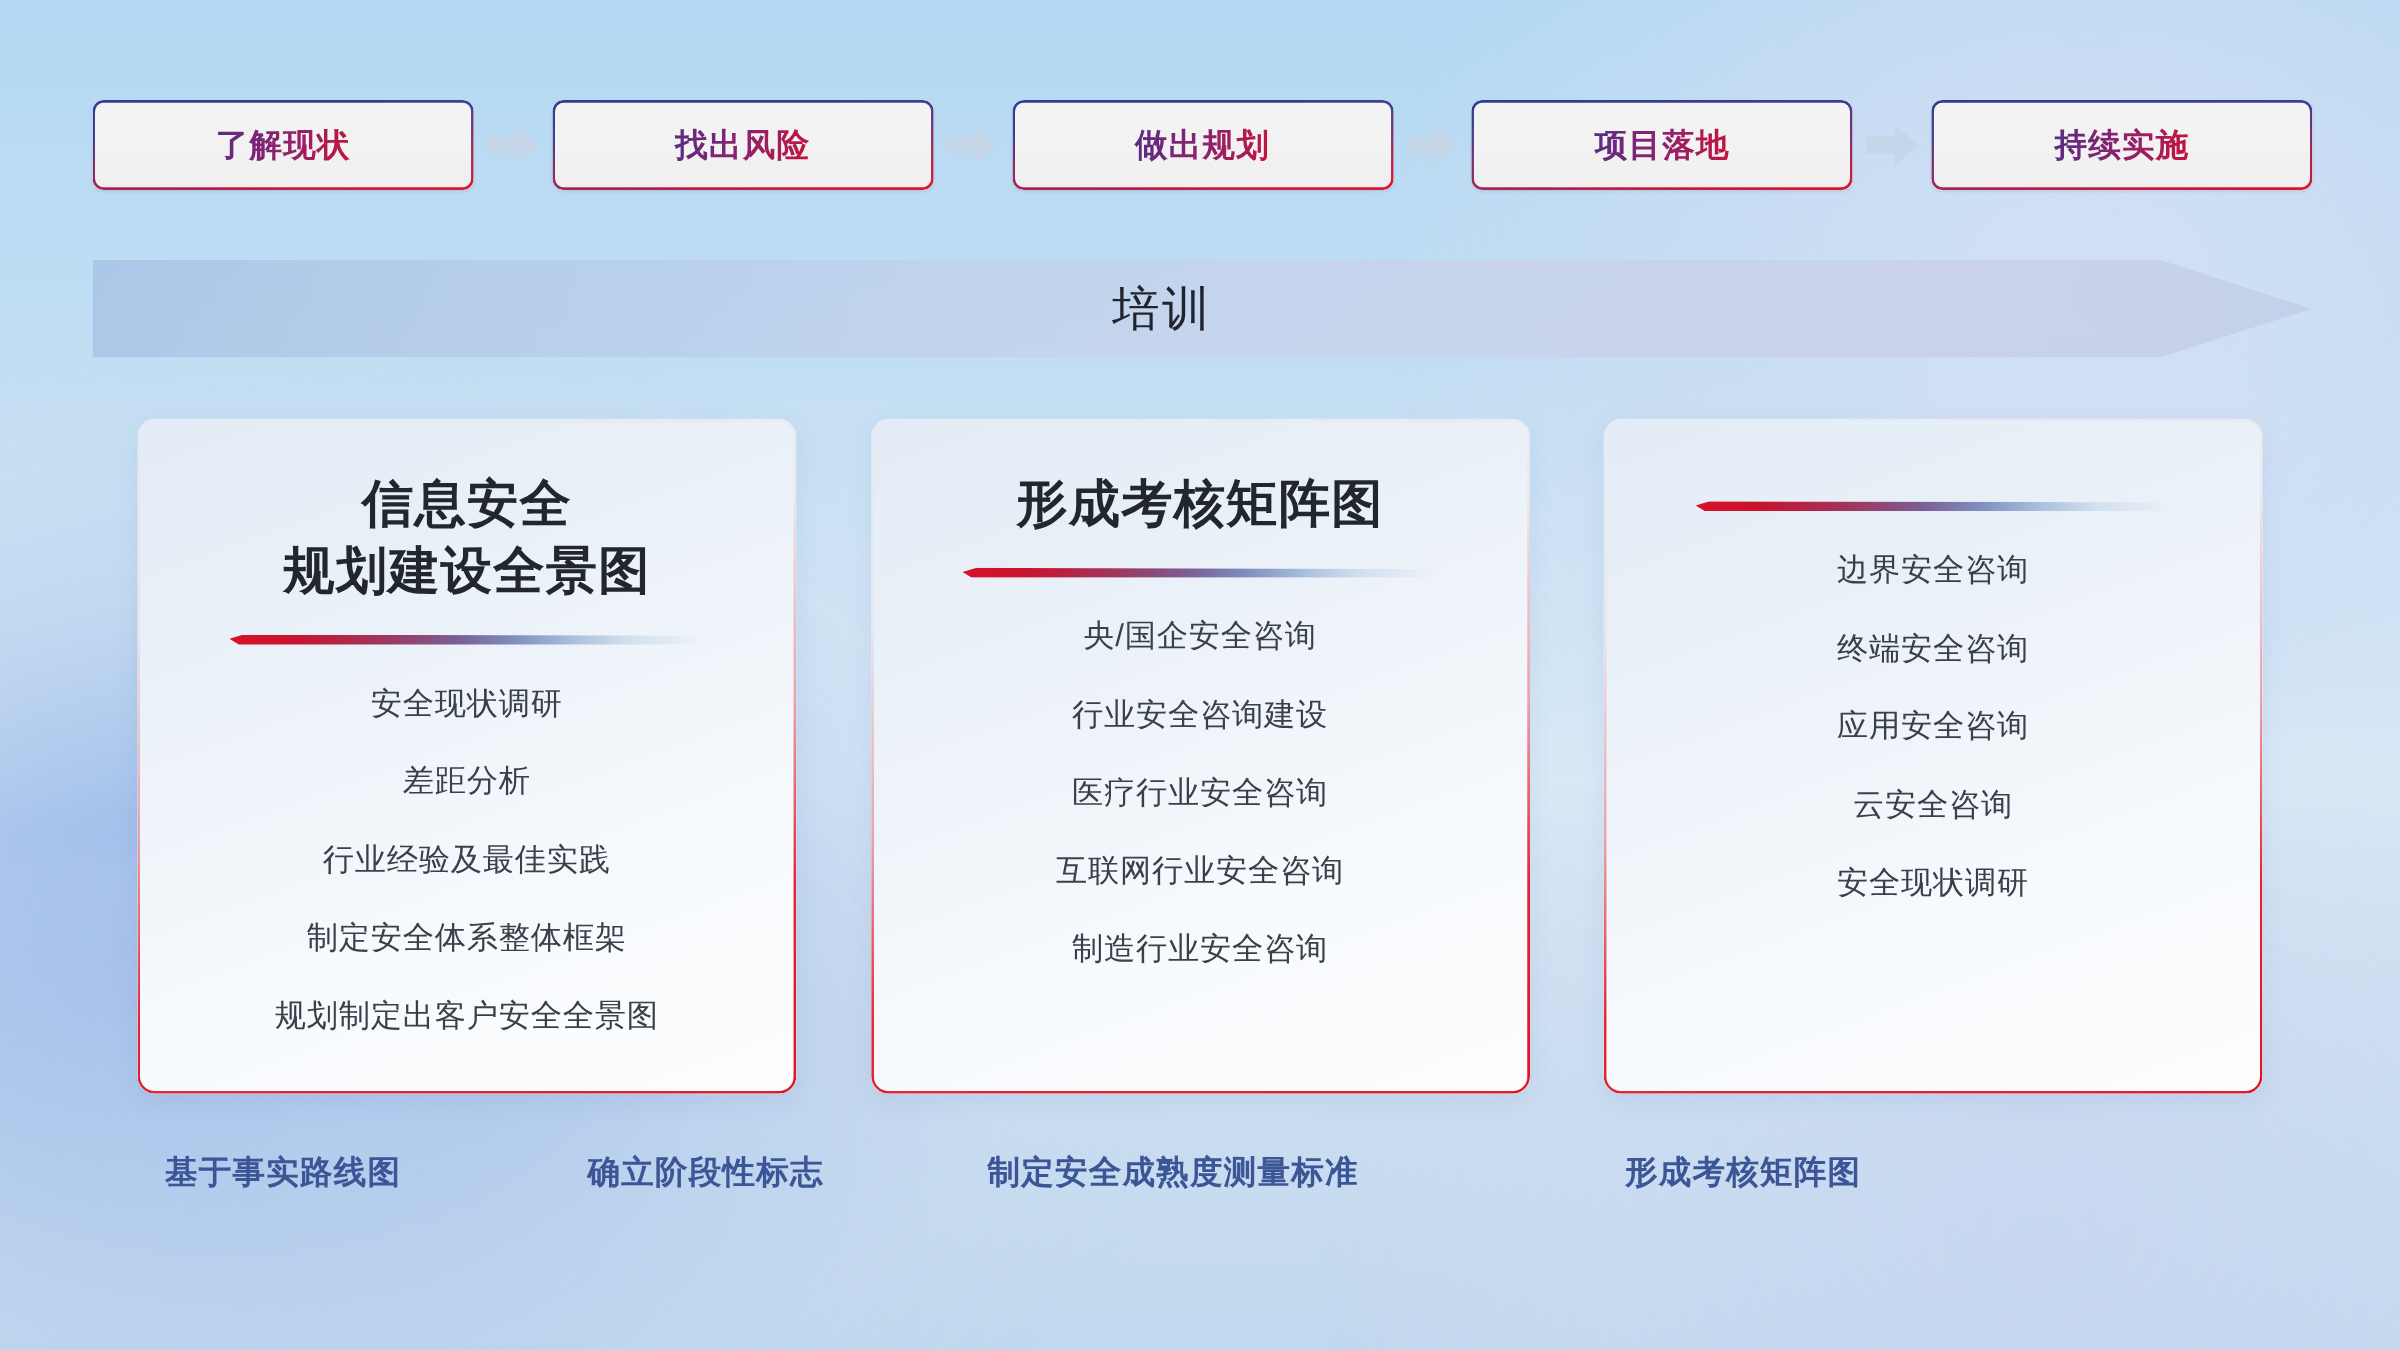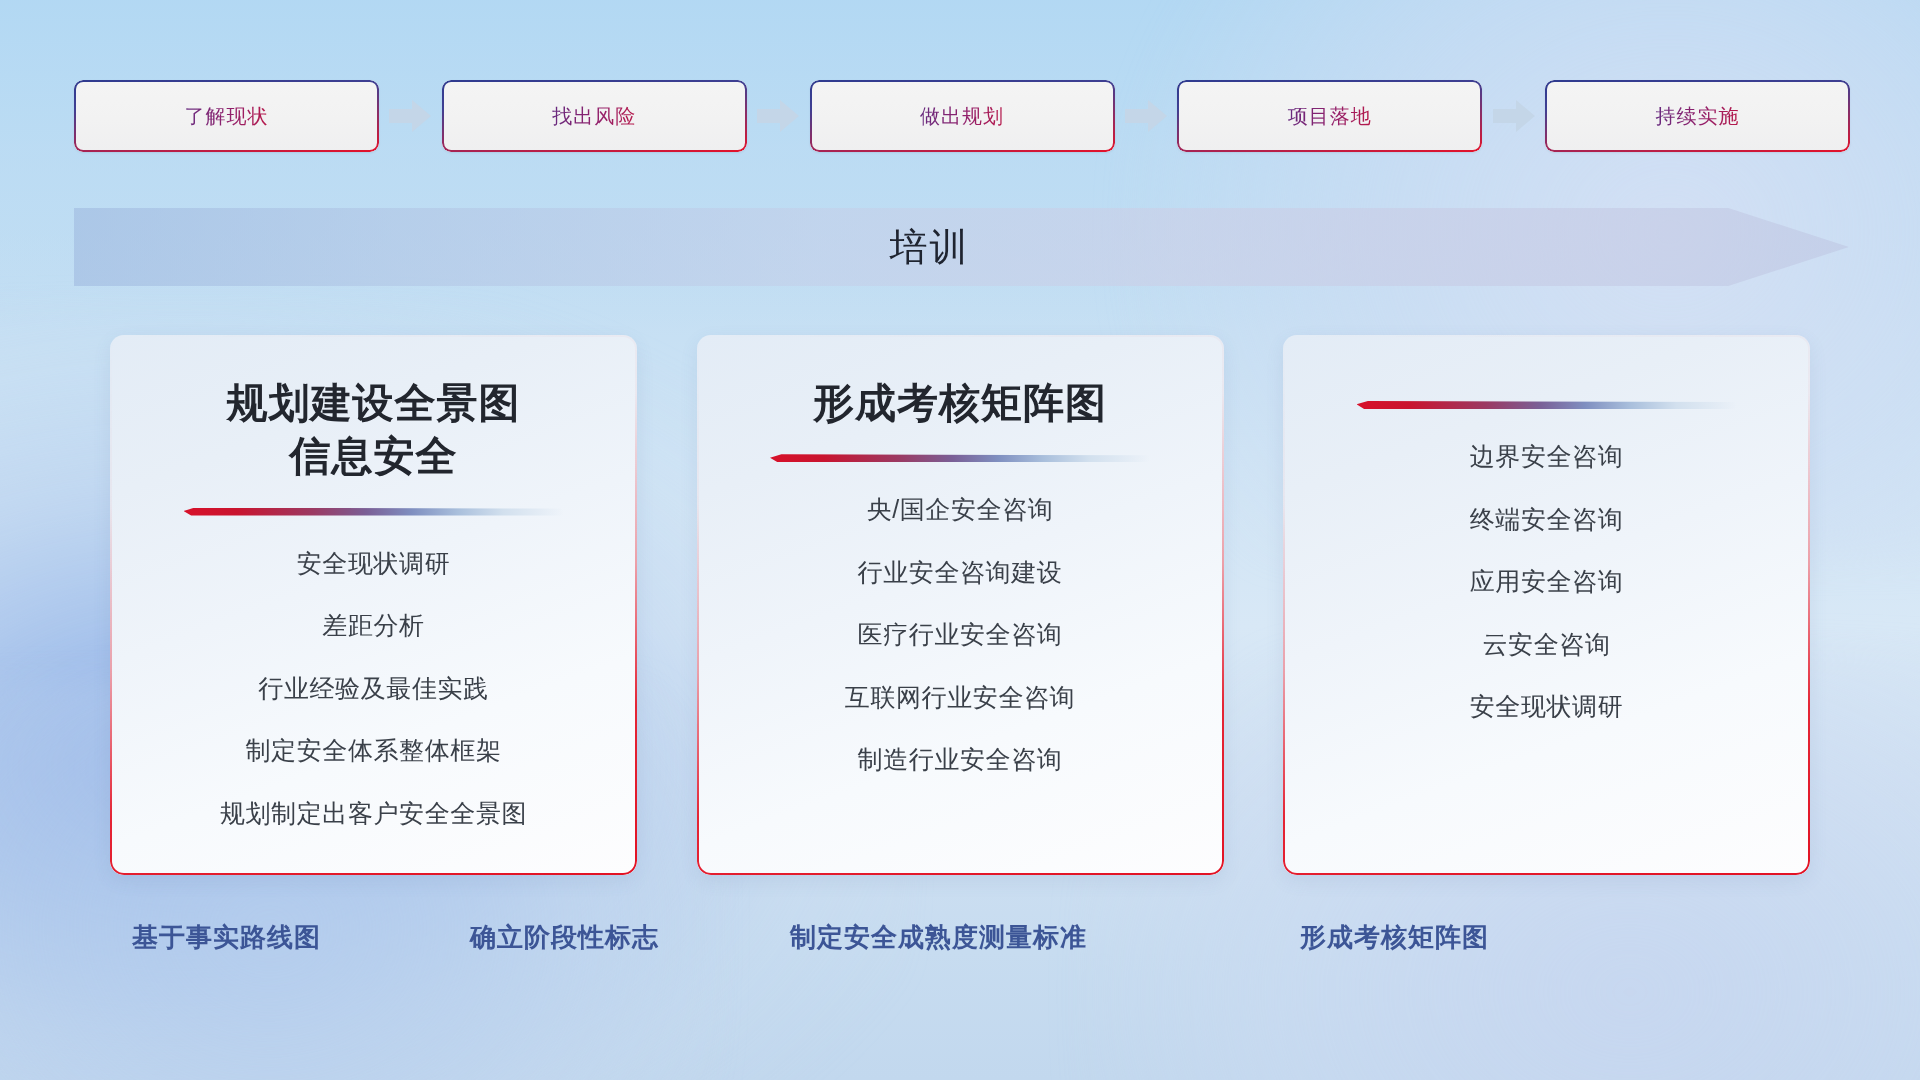--- a/index.html
+++ b/index.html
@@ -124,22 +124,22 @@
     -webkit-mask-composite: xor;
             mask-composite: exclude;
     pointer-events: none;
   }
   .flow-label {
     position: absolute;
     inset: 0;
     display: flex;
     align-items: center;
     justify-content: center;
-    font-size: 20px;
-    font-weight: 400;
+    font-size: 26px;
+    font-weight: 700;
     letter-spacing: 1px;
     background: linear-gradient(95deg, #2b3592 0%, #48308c 26%, #94206a 52%, #d6102b 74%, #e4101f 100%);
     -webkit-background-clip: text;
             background-clip: text;
     color: transparent;
     text-align: center;
     -webkit-text-fill-color: transparent;
   }
   .flow-arrow {
     width: 46px;
@@ -344,22 +344,22 @@
   <div class="band">
     <div class="band-shape"></div>
     <div class="band-title">培训</div>
   </div>
 
   <div class="cards">
 
     <div class="card">
       <div class="card-inner">
         <div class="card-title">
+          <div>信息安全</div>
           <div>规划建设全景图</div>
-          <div>信息安全</div>
         </div>
         <div class="card-rule"></div>
         <div class="card-list">
           <div class="card-list-item">安全现状调研</div>
           <div class="card-list-item">差距分析</div>
           <div class="card-list-item">行业经验及最佳实践</div>
           <div class="card-list-item">制定安全体系整体框架</div>
           <div class="card-list-item">规划制定出客户安全全景图</div>
         </div>
       </div>

